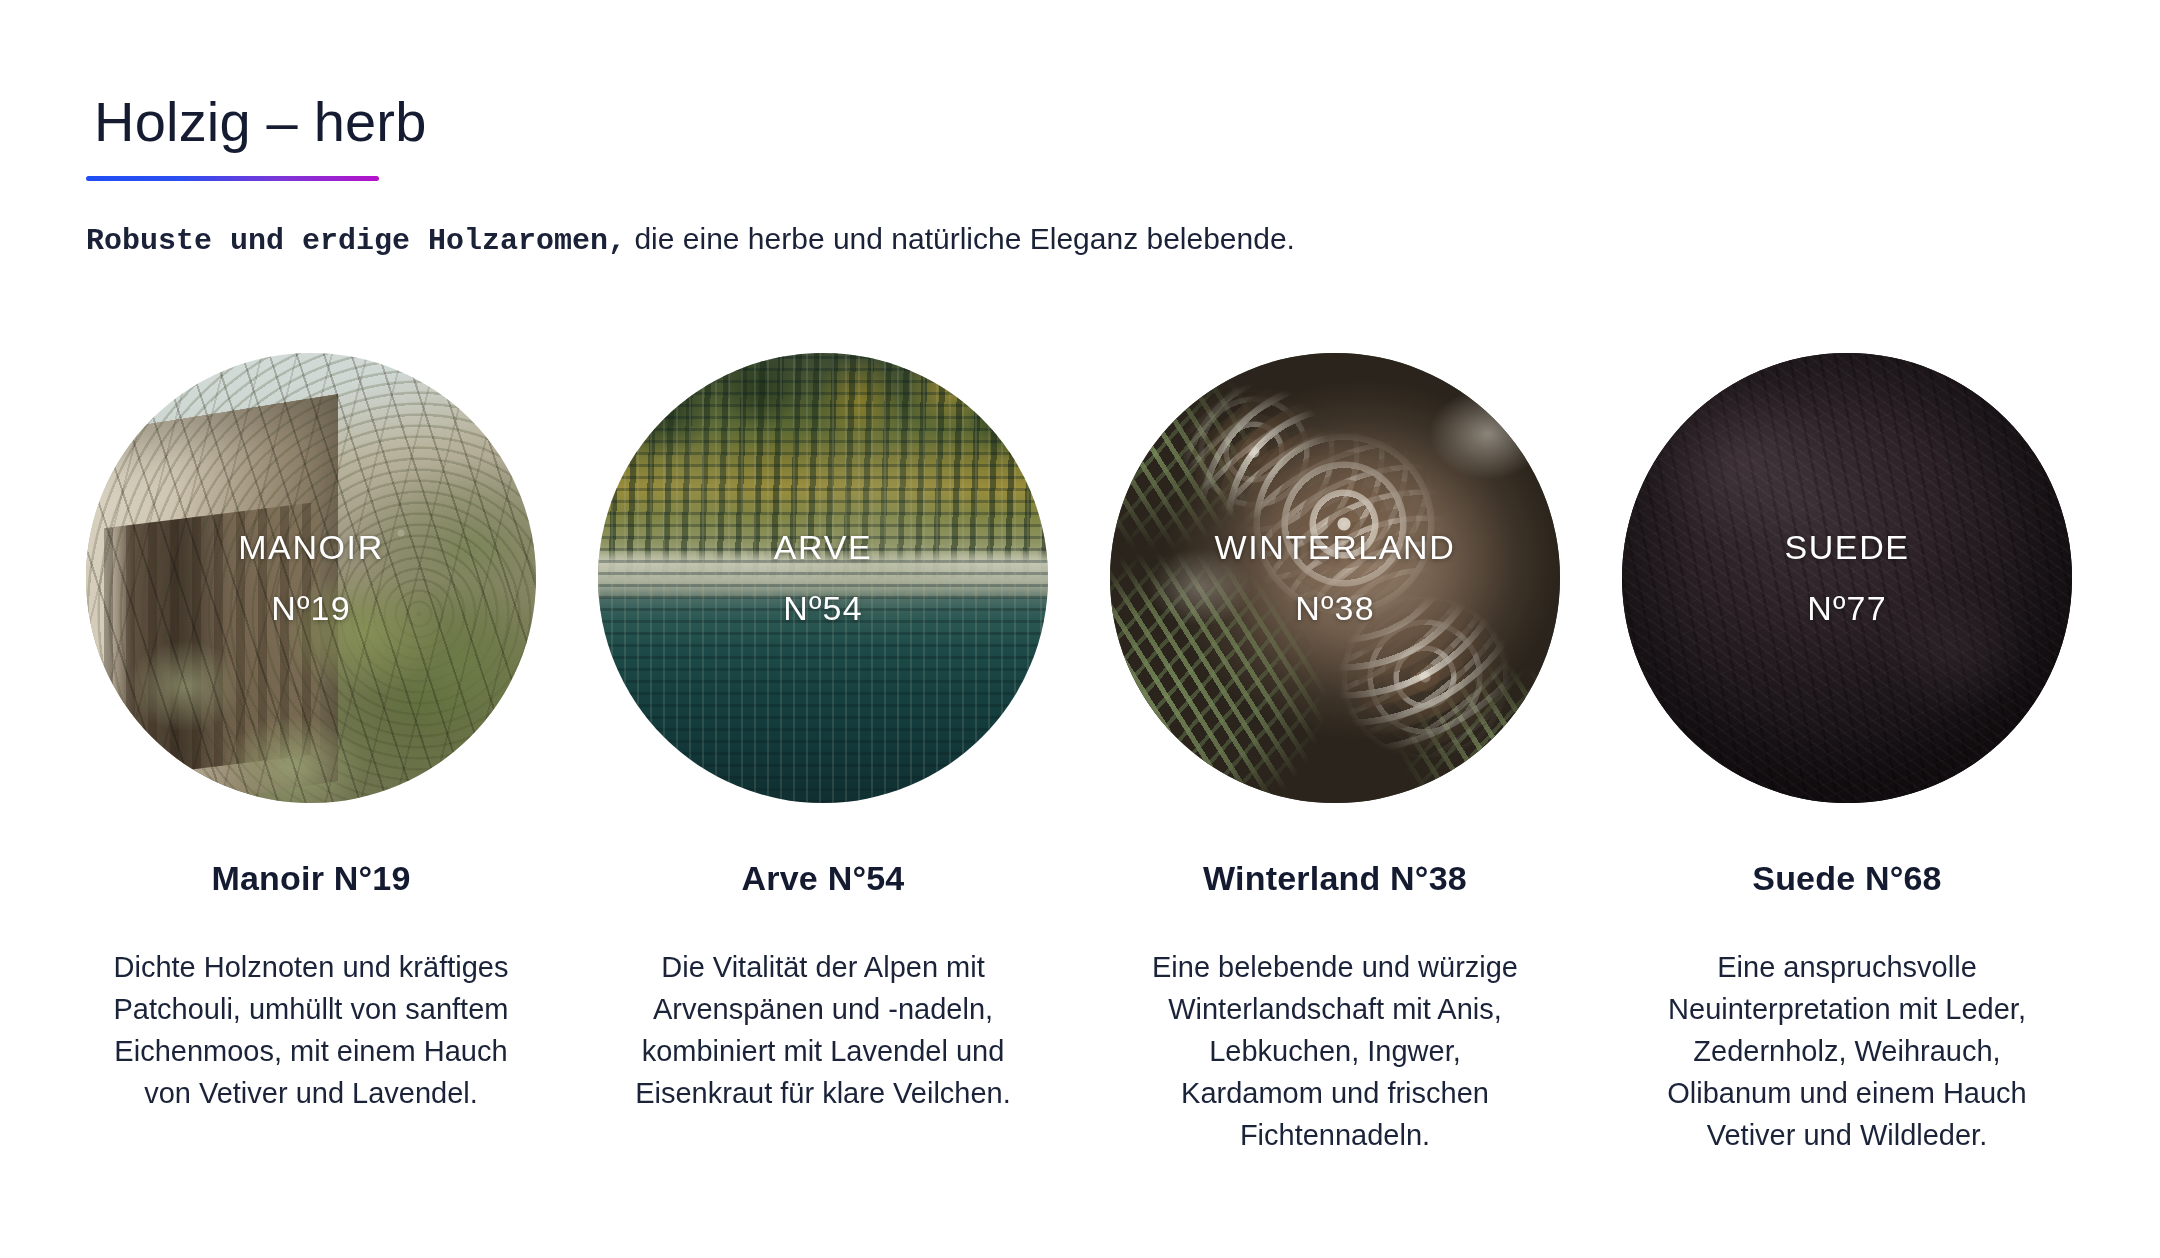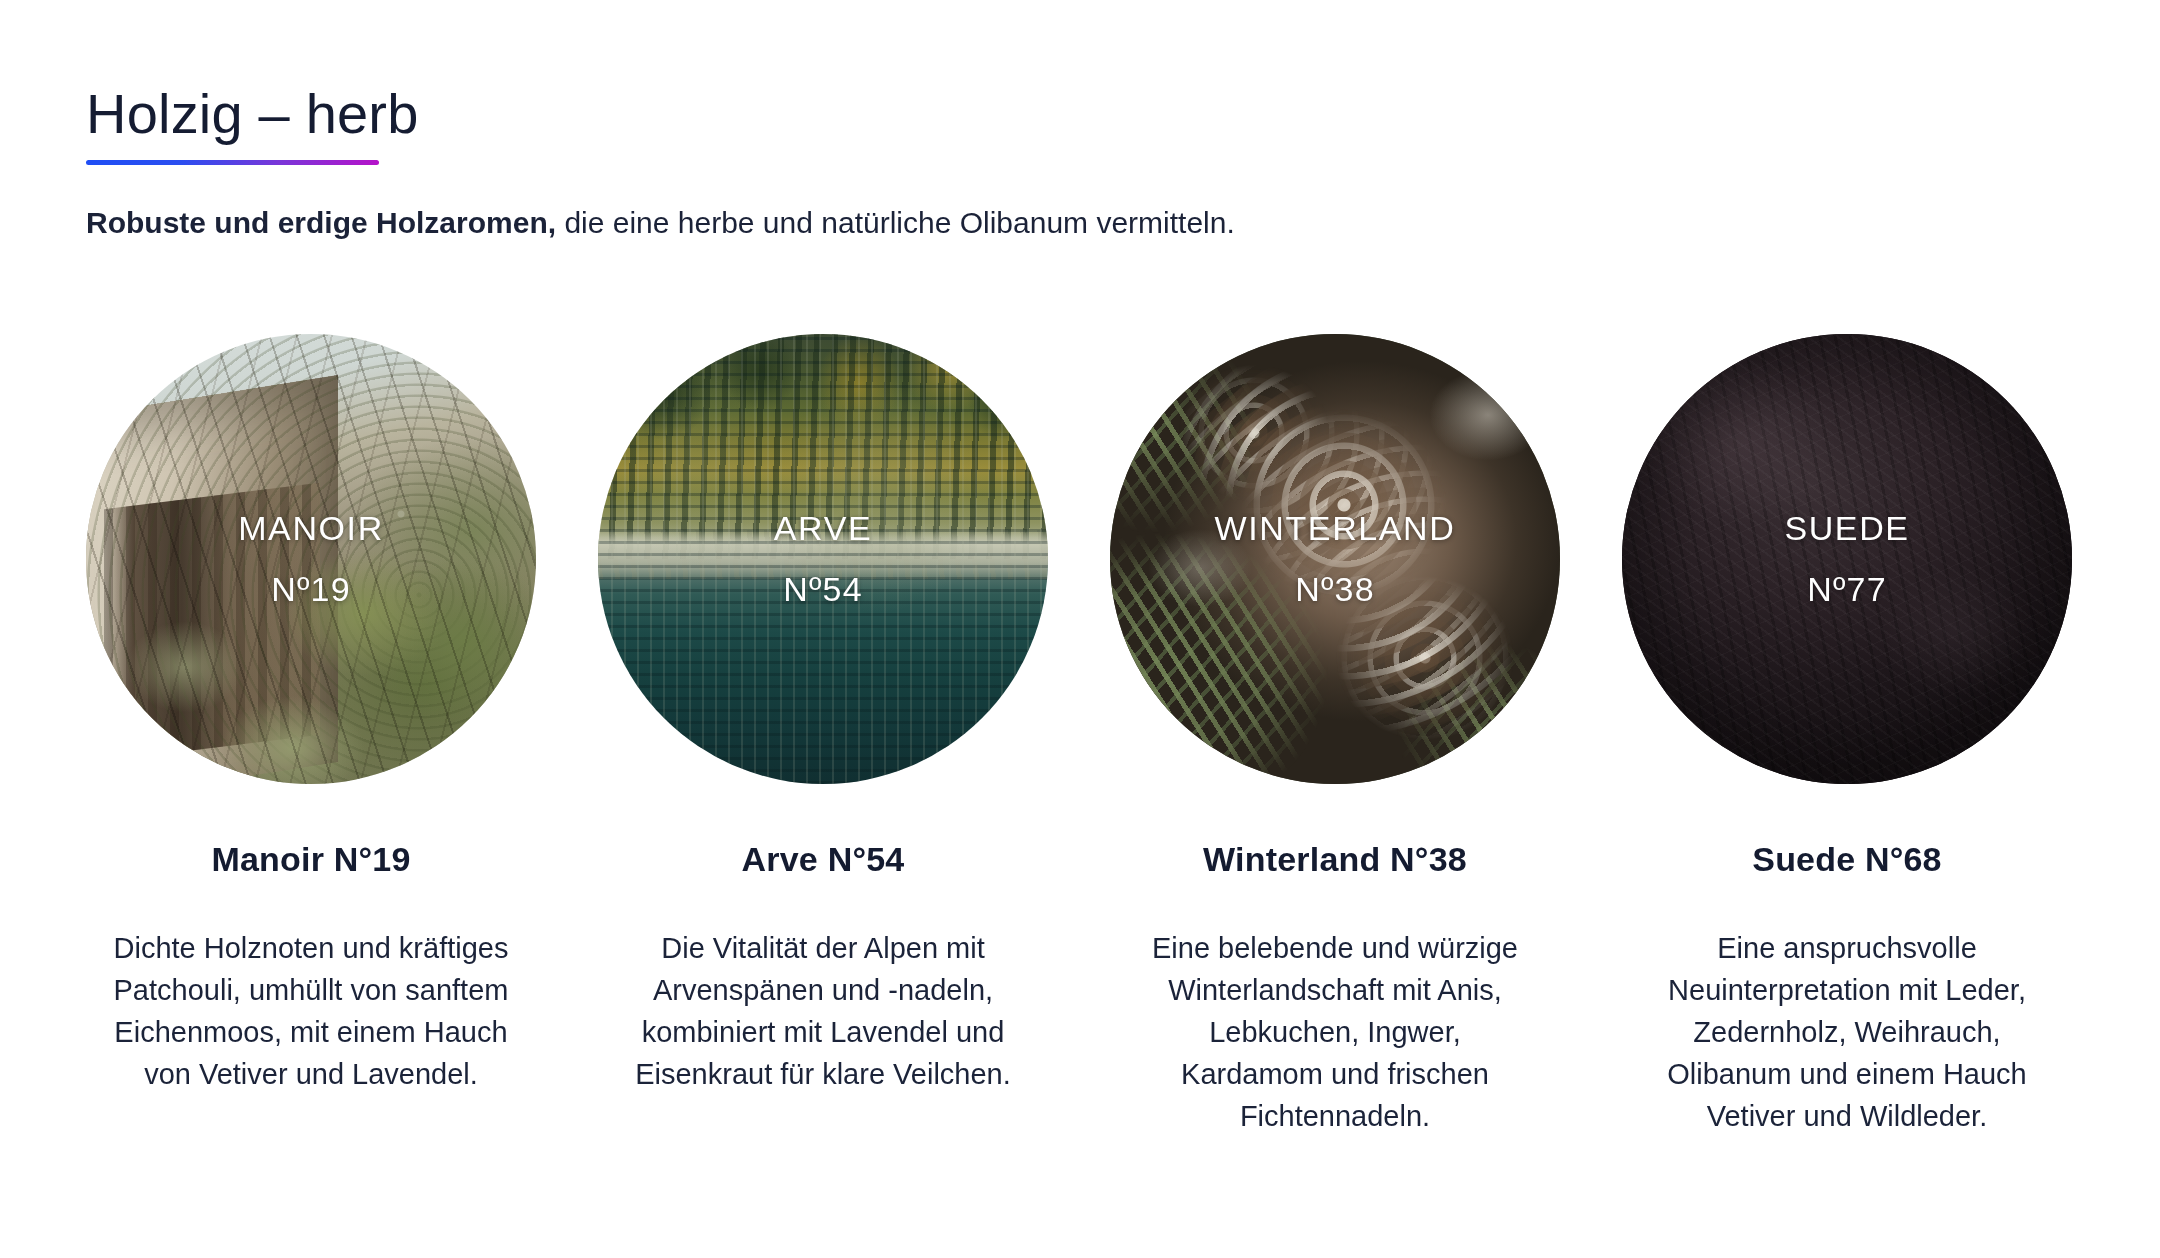--- a/index.html
+++ b/index.html
@@ -27,40 +27,41 @@
   
   .header {
     padding-top: 86px;
   }
   .page-title {
     font-size: 56px;
     font-weight: 400;
     line-height: 1.0;
     letter-spacing: 0.2px;
     color: #151c32;
-    margin: 0;
+    margin: 8px;
     padding: 0 0 18px 0;
     display: block;
   }
   .title-rule {
     width: 293px;
     height: 5px;
     border-radius: 3px;
     background: linear-gradient(90deg, #1f4ef5 0%, #2b4ef0 32%, #7a36d8 66%, #b512c9 100%);
   }
   .subtitle {
     margin: 0;
     padding-top: 38px;
     font-size: 30px;
     line-height: 1.3;
     font-weight: 400;
     color: #1b2238;
   }
   .subtitle .lead {
     font-weight: 700;
+    font-family: Liberation Mono, monospace;
   }
 
   
   .cards {
     display: flex;
     justify-content: flex-start;
     align-items: flex-start;
     gap: 62px;
     padding-top: 92px;
   }
@@ -299,21 +300,21 @@
   }
 </style>
 </head>
 <body>
 
 <div class="page">
 
   <div class="header">
     <h1 class="page-title">Holzig – herb</h1>
     <div class="title-rule"></div>
-    <p class="subtitle"><span class="lead">Robuste und erdige Holzaromen,</span><span> die eine herbe und natürliche Olibanum vermitteln.</span></p>
+    <p class="subtitle"><span class="lead">Robuste und erdige Holzaromen,</span><span> die eine herbe und natürliche Eleganz belebende.</span></p>
   </div>
 
   <div class="cards">
 
     <div class="card">
       <div class="bubble">
         <div class="art art-manoir"></div>
         <div class="art manoir-green"></div>
         <div class="art manoir-stems"></div>
         <div class="bubble-label"><span>MANOIR</span><span class="num">Nº19</span></div>

